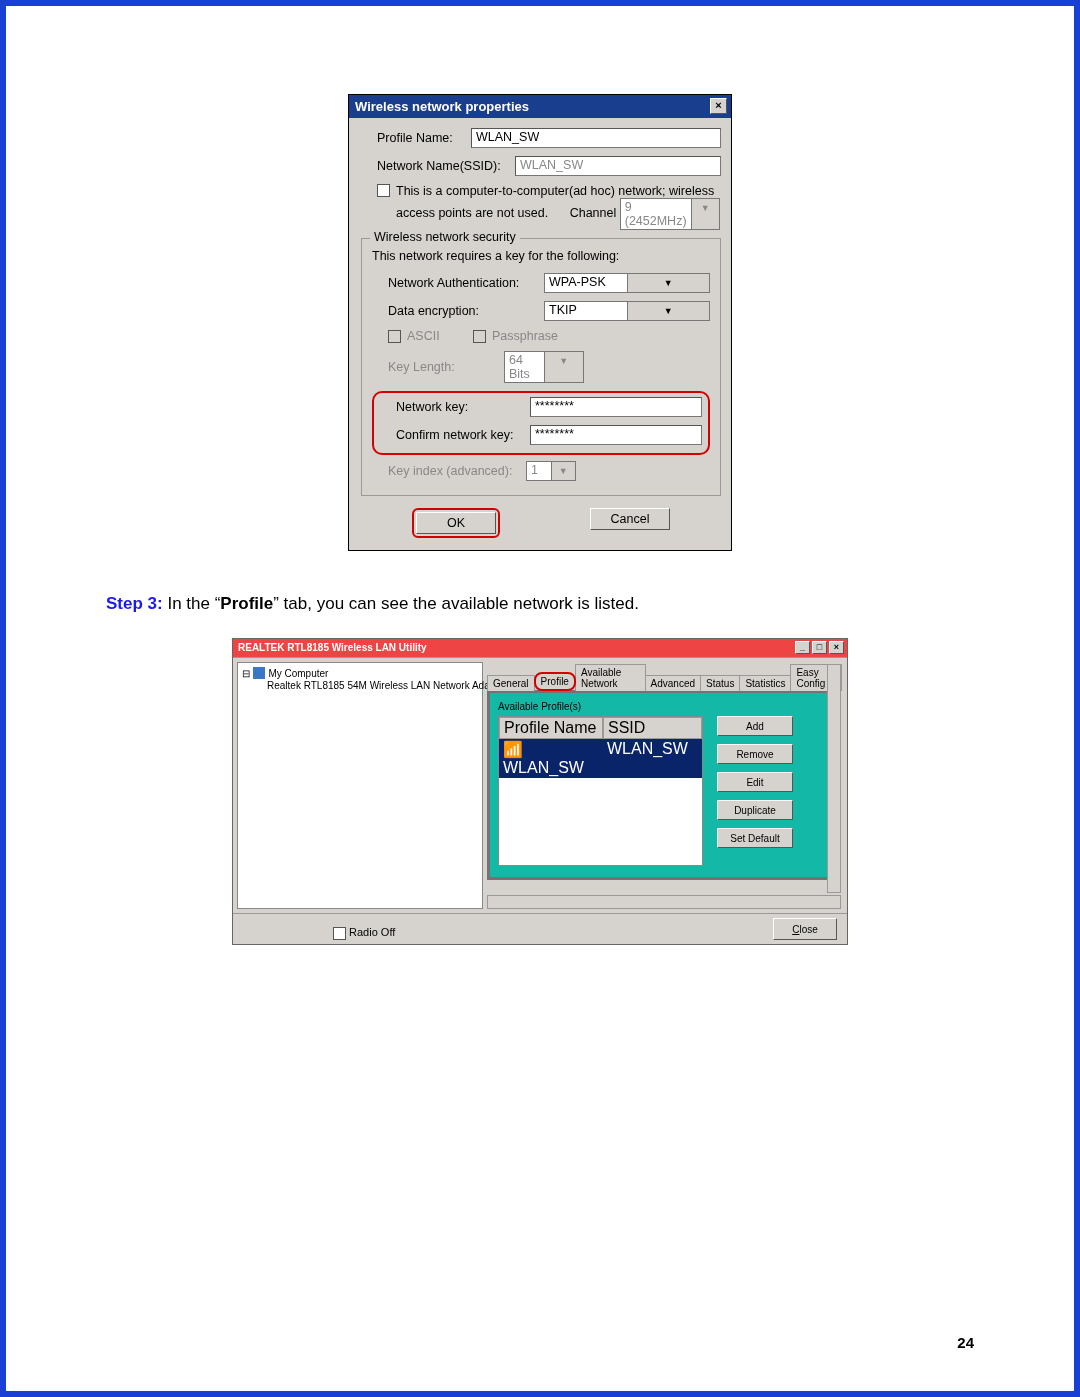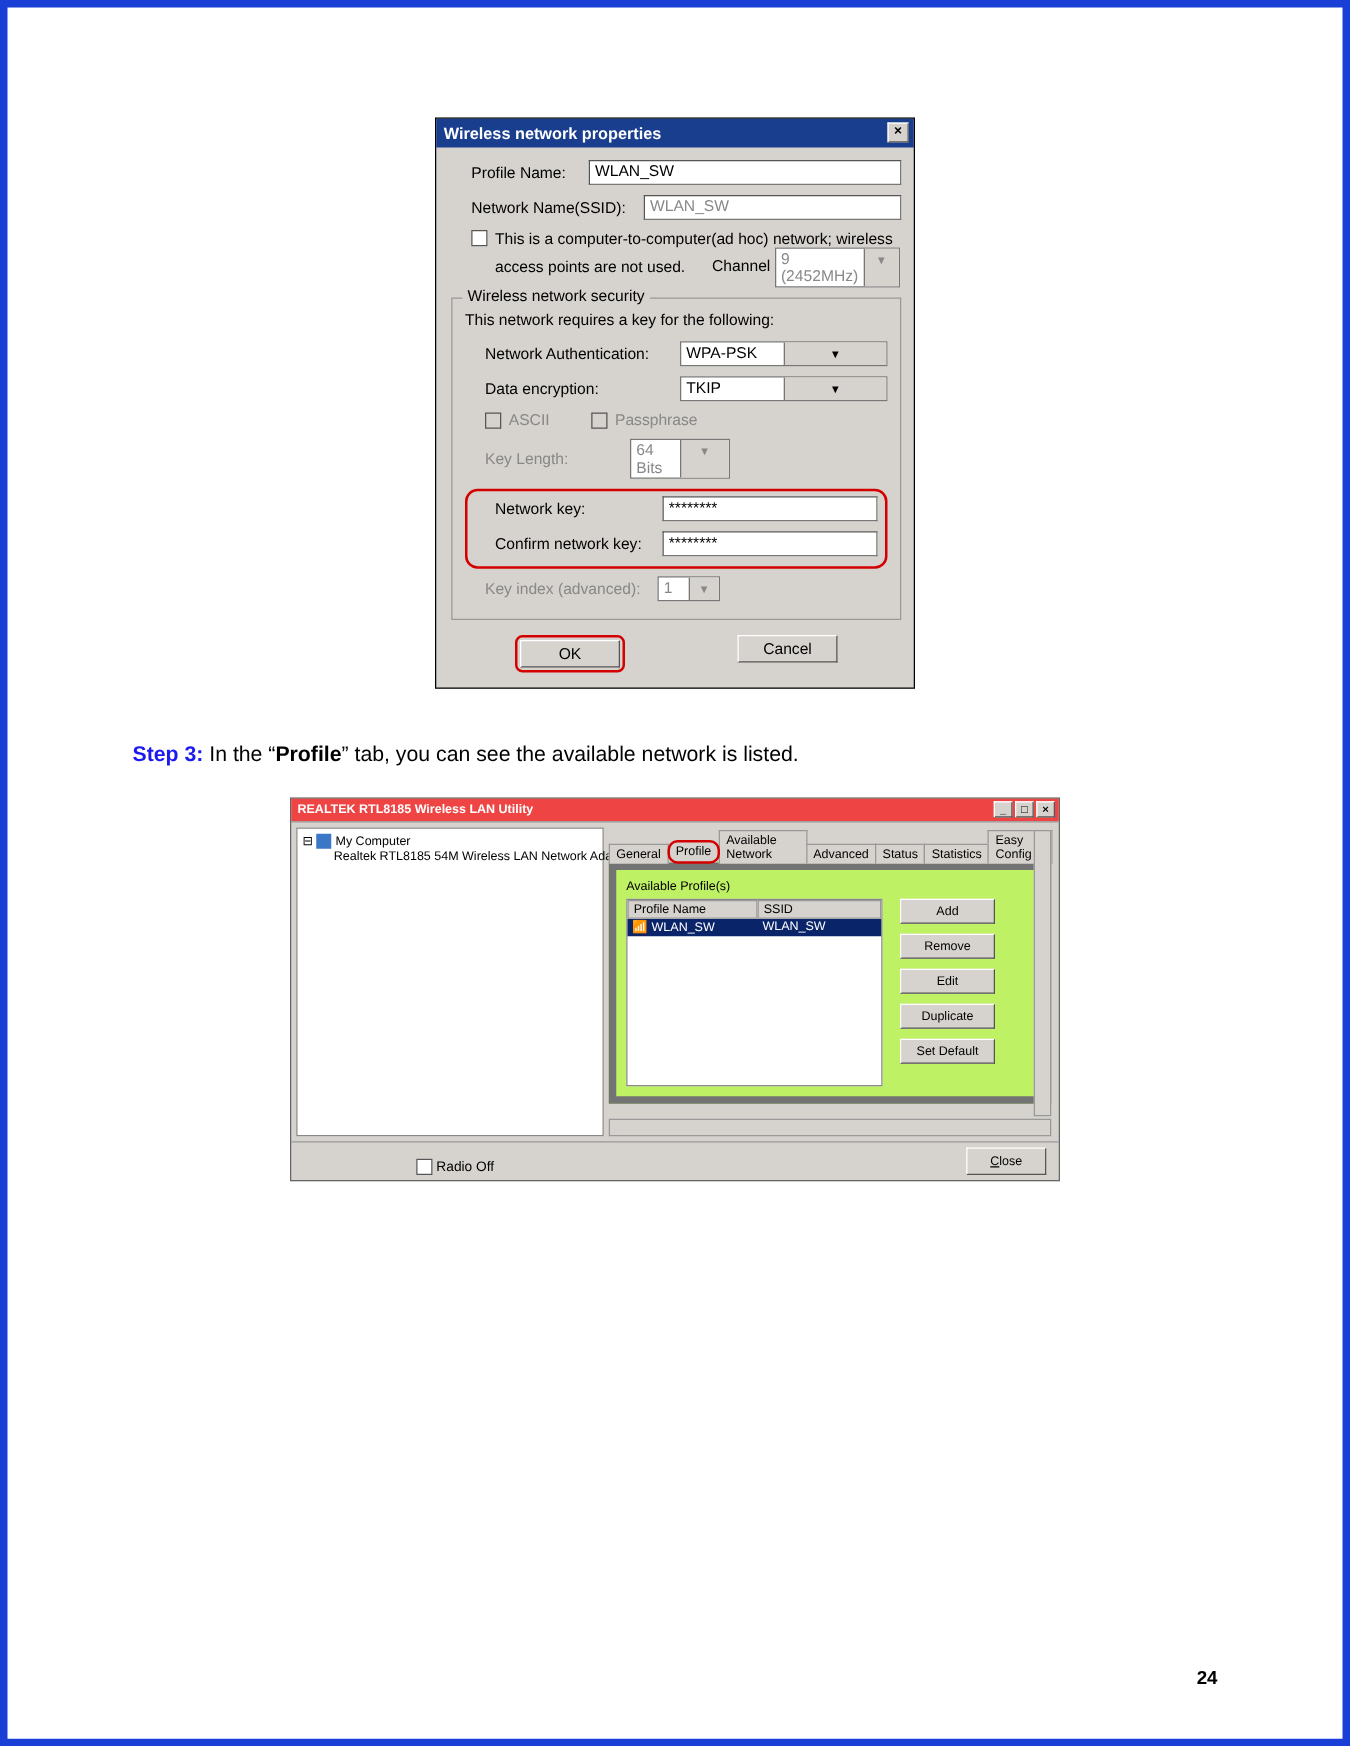--- a/index.html
+++ b/index.html
@@ -130,25 +130,25 @@
   .tree-ico { width:12px;height:12px;background:#3b77c7;display:inline-block;}
   .tree-ico.adapter { background:#2a7a2a; }
   .rightpane { flex:1; padding:6px 6px 4px 2px; position:relative;}
   .tabs { display:flex; font-size:10px; align-items:flex-end; }
   .tab {
     border:1px solid #999; border-bottom:none; padding:2px 5px;
     background:#d6d3ce; margin-right:-1px; font-size:10px;
   }
   .tab.active { background:#d6d3ce; position:relative; z-index:2; }
   .redcirc { border:2px solid #d40000; border-radius:8px; }
-  .panebox { border:6px solid #737373; padding:8px 8px 8px 8px; min-height:190px;
-             background:#bef264; margin-top:-1px;}
+  .panebox { border:3px solid #737373; padding:8px 8px 8px 8px; min-height:190px;
+             background:#14b8a6; margin-top:-1px;}
   .listhdr, .listrow { display:flex; }
   .listbox { border:1px solid #888; background:#fff; width:205px; height:150px;
-             font-size:10px; }
+             font-size:16px; }
   .listhdr div { background:#d6d3ce; border:1px solid #999; padding:1px 4px;}
   .listrow { background:#0a246a; color:#fff; }
   .listrow div { padding:1px 4px; }
   .col1 { width:105px; } .col2 { width:100px; }
   .sidebtns { display:flex; flex-direction:column; gap:8px; }
   .sbtn {
     width:76px; height:20px; background:#d6d3ce; border:1px solid #555;
     border-top-color:#fff; border-left-color:#fff; font-size:10px;
   }
   .hscroll {

